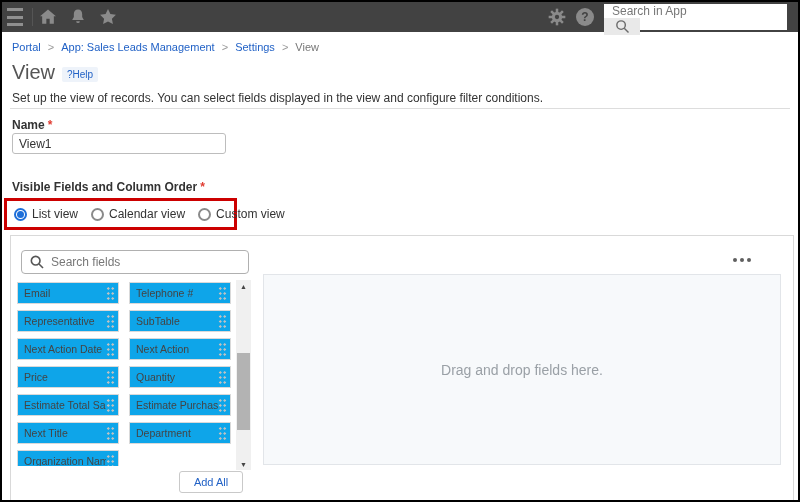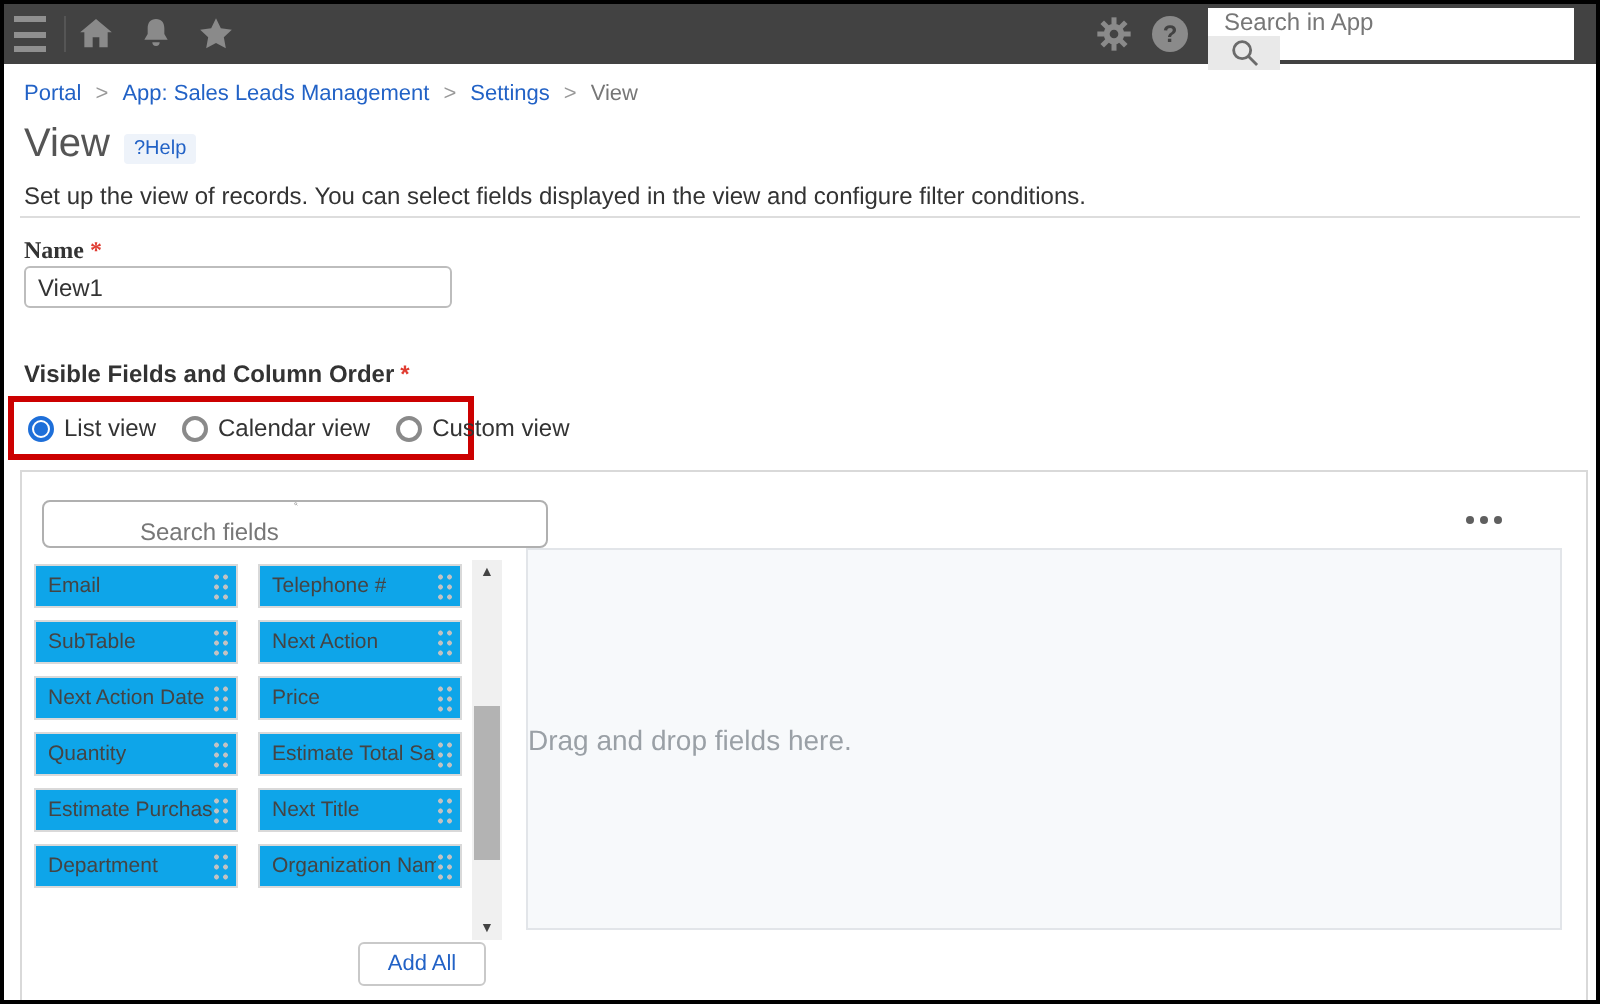--- a/index.html
+++ b/index.html
@@ -38,43 +38,43 @@
   .page-title { position:absolute; left:10px; top:59px; font-size:20px; color:#555; }
   .help-link { position:absolute; left:60px; top:65px; font-size:10px;
                color:var(--link,#2262c6); background:#eef3fa; padding:2px 5px;
                border-radius:2px; cursor:pointer; }
   .page-desc { position:absolute; left:10px; top:89px; font-size:12px; color:#333; }
   .divider { position:absolute; left:8px; right:8px; top:106px; border-top:1px solid #ddd; }
 
   
   .field-label { position:absolute; left:10px; font-size:12px; font-weight:bold; color:#333; }
   .req { color:var(--req,#e03c31); font-weight:bold; margin-left:3px; }
-  .name-label { top:116px;font-family:Liberation Serif, serif; }
+  .name-label { top:116px; }
   .name-input { position:absolute; left:10px; top:131px; width:214px; height:21px;
                 border:1px solid #bdbdbd; border-radius:3px; font-size:12px; color:#333;
                 padding:0 6px; font-family:"Liberation Sans", sans-serif; }
   .vf-label { top:178px; }
 
   .red-box { position:absolute; left:2px; top:196px; width:233px; height:32px;
              border:3px solid var(--hl,#cc0000); display:flex; align-items:center;
              padding-left:7px; gap:13px; background:#fff; }
   .radio { display:flex; align-items:center; gap:5px; font-size:12px; color:#333;
            cursor:pointer; white-space:nowrap; }
   .rb { width:13px; height:13px; border-radius:50%; border:2px solid #8a8a8a;
         display:inline-flex; align-items:center; justify-content:center; background:#fff; }
   .rb.sel { border-color:var(--radio,#1e6fd9); }
   .rb.sel::after { content:""; width:7px; height:7px; border-radius:50%;
                    background:var(--radio,#1e6fd9); }
 
   
   .panel { position:absolute; left:8px; top:233px; width:784px; height:300px;
            border:1px solid #d9d9d9; background:#fff; }
-  .fsearch { position:absolute; left:10px; top:14px; width:253px; height:24px;
+  .fsearch { position:absolute; left:10px; top:14px; width:228px; height:24px;
              border:1px solid #b0b0b0; border-radius:4px; background:#fff;
-             display:flex; align-items:center; padding:0 7px; gap:6px;flex-direction:column; }
+             display:flex; align-items:center; padding:0 7px; gap:6px; }
   .fsearch input { border:none; outline:none; flex:1; font-size:12px; color:#333;
                    font-family:"Liberation Sans", sans-serif; min-width:0; }
   .fsearch input::placeholder { color:#777; }
 
   .field-list { position:absolute; left:6px; top:46px; width:223px; height:184px;
                 overflow:hidden; display:flex; flex-wrap:wrap; column-gap:10px;
                 row-gap:6px; align-content:flex-start; }
   .chip { width:102px; height:22px; background:#0ea5e9; border:1px solid #d9d9d9;
           display:flex; align-items:center; justify-content:space-between;
           padding:0 3px 0 6px; cursor:grab; }
@@ -96,21 +96,21 @@
                 background:#fff; border:1px solid #c9c9c9; border-radius:3px;
                 font-size:11px; color:var(--link,#2262c6); cursor:pointer;
                 font-family:"Liberation Sans", sans-serif; }
 
   .panel-menu { position:absolute; right:40px; top:20px; display:flex; gap:3px;
                 cursor:pointer; padding:2px; }
   .panel-menu i { width:4px; height:4px; border-radius:50%; background:#5f5f5f; }
 
   .dropzone { position:absolute; left:252px; top:38px; width:518px; height:191px;
               background:#f7f9fb; border:1px solid #e2e5e9;
-              display:flex; align-items:center; justify-content:flex-start; }
+              display:flex; align-items:center; justify-content:center; }
   .dropzone-text { font-size:14px; color:#9aa0a6; }
 </style>
 </head>
 <body>
 
 <div id="app">
 
   <div class="topbar" style="background: rgb(66, 66, 66);">
     <div class="hamburger">
       <span></span>
@@ -202,29 +202,33 @@
     <div class="field-list">
         <div class="chip">
           <span class="chip-label">Email</span>
           <span class="grip"></span>
         </div>
         <div class="chip">
           <span class="chip-label">Telephone #</span>
           <span class="grip"></span>
         </div>
         <div class="chip">
+          <span class="chip-label">Representative</span>
+          <span class="grip"></span>
+        </div>
+        <div class="chip">
           <span class="chip-label">SubTable</span>
           <span class="grip"></span>
         </div>
         <div class="chip">
+          <span class="chip-label">Next Action Date</span>
+          <span class="grip"></span>
+        </div>
+        <div class="chip">
           <span class="chip-label">Next Action</span>
-          <span class="grip"></span>
-        </div>
-        <div class="chip">
-          <span class="chip-label">Next Action Date</span>
           <span class="grip"></span>
         </div>
         <div class="chip">
           <span class="chip-label">Price</span>
           <span class="grip"></span>
         </div>
         <div class="chip">
           <span class="chip-label">Quantity</span>
           <span class="grip"></span>
         </div>

